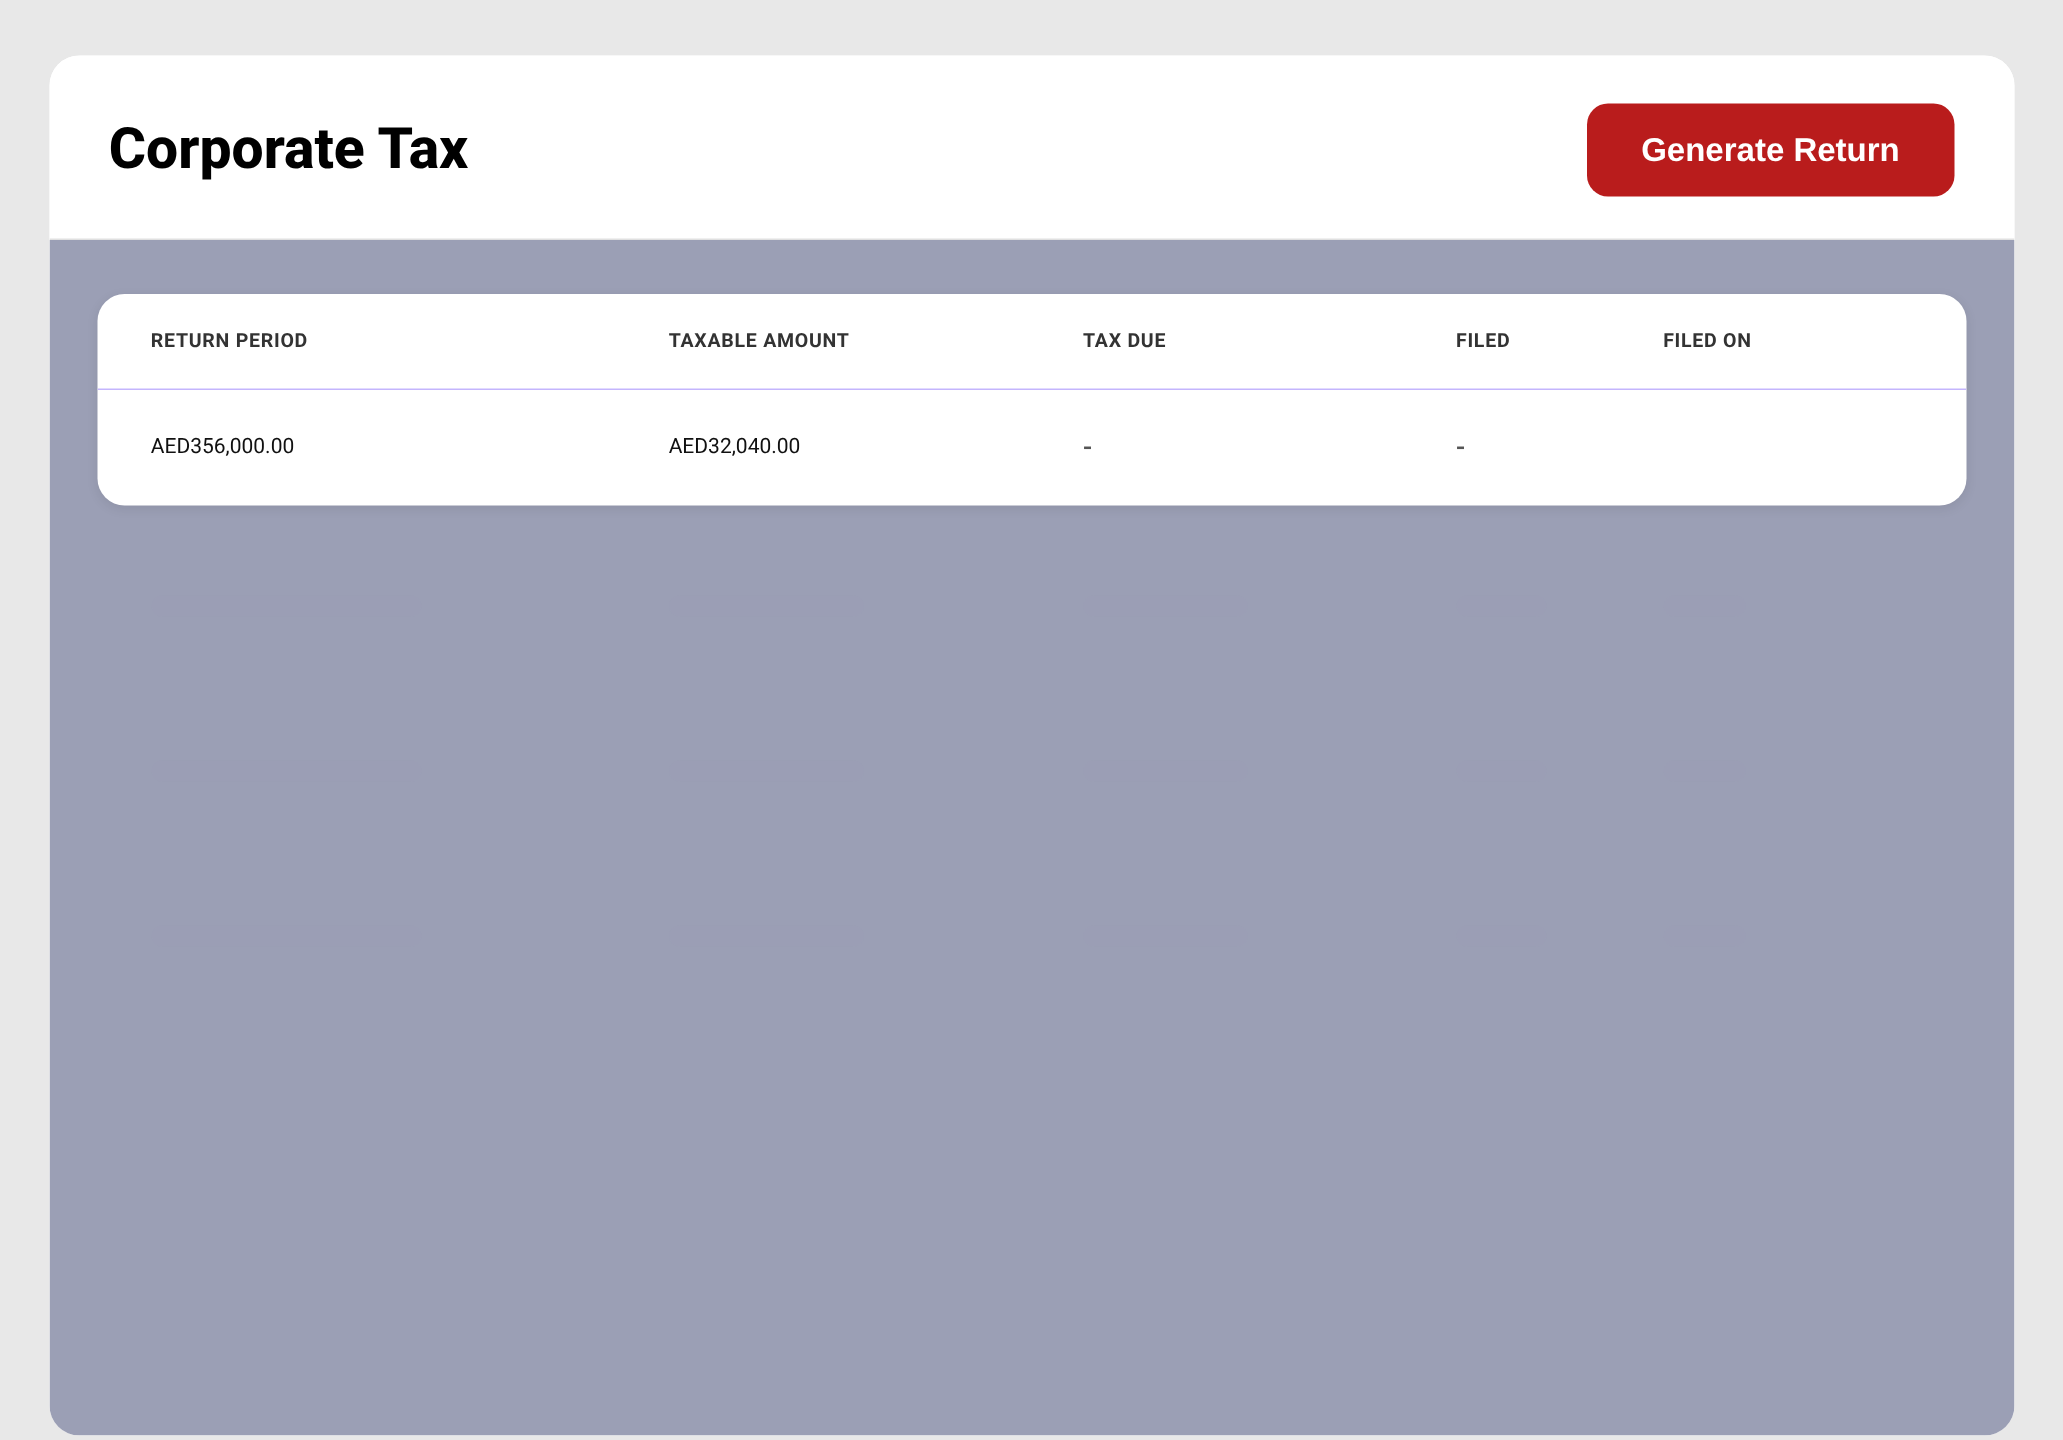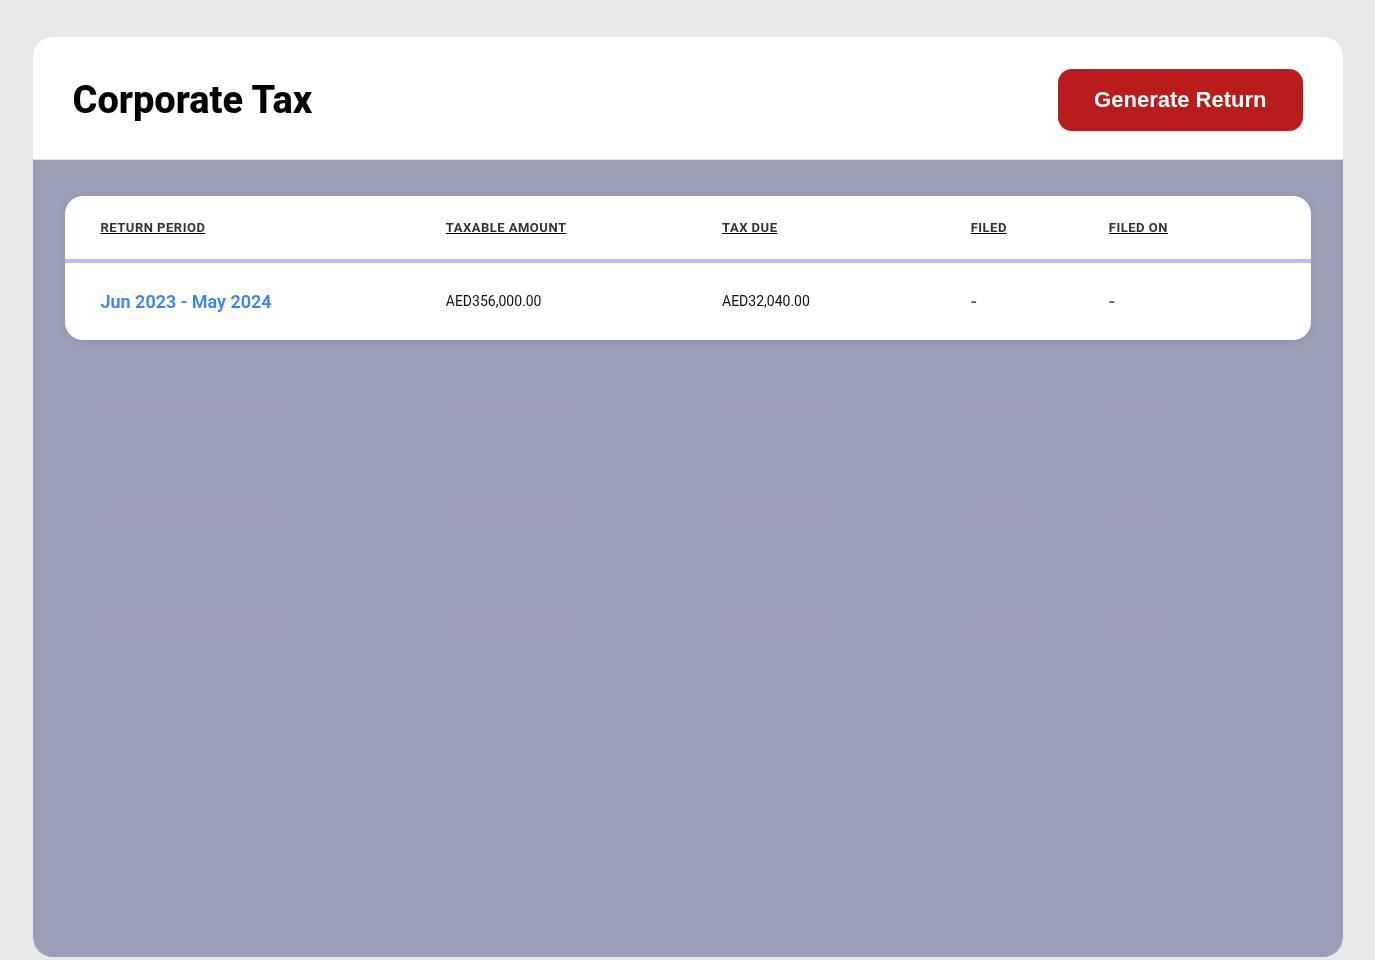--- a/index.html
+++ b/index.html
@@ -67,22 +67,21 @@
       background: #ffffff;
       border-radius: 18px;
       overflow: hidden;
       box-shadow: 0 2px 8px rgba(0,0,0,0.08);
     }
 
     .table-header {
       display: grid;
       grid-template-columns: 2.5fr 2fr 1.8fr 1fr 1.2fr;
       padding: 24px 36px;
-      border-bottom: 4px solid #c4b5fd;
-      text-decoration: underline;
+      border-bottom: 1px solid #c4b5fd;
     }
 
     .col-header {
       font-size: 13px;
       font-weight: 700;
       color: #333333;
       letter-spacing: 0.5px;
       text-transform: uppercase;
     }
 
@@ -148,21 +147,20 @@
 
       <div class="table-header">
         <span class="col-header">RETURN PERIOD</span>
         <span class="col-header">TAXABLE AMOUNT</span>
         <span class="col-header">TAX DUE</span>
         <span class="col-header">FILED</span>
         <span class="col-header">FILED ON</span>
       </div>
 
       <div class="table-row">
-        <span class="cell-period">Jun 2023 - May 2024</span>
         <span class="cell-value">AED356,000.00</span>
         <span class="cell-value">AED32,040.00</span>
         <span class="cell-dash">-</span>
         <span class="cell-dash">-</span>
       </div>
 
     </div>
 
     <div class="skeleton-row">
       <div>

